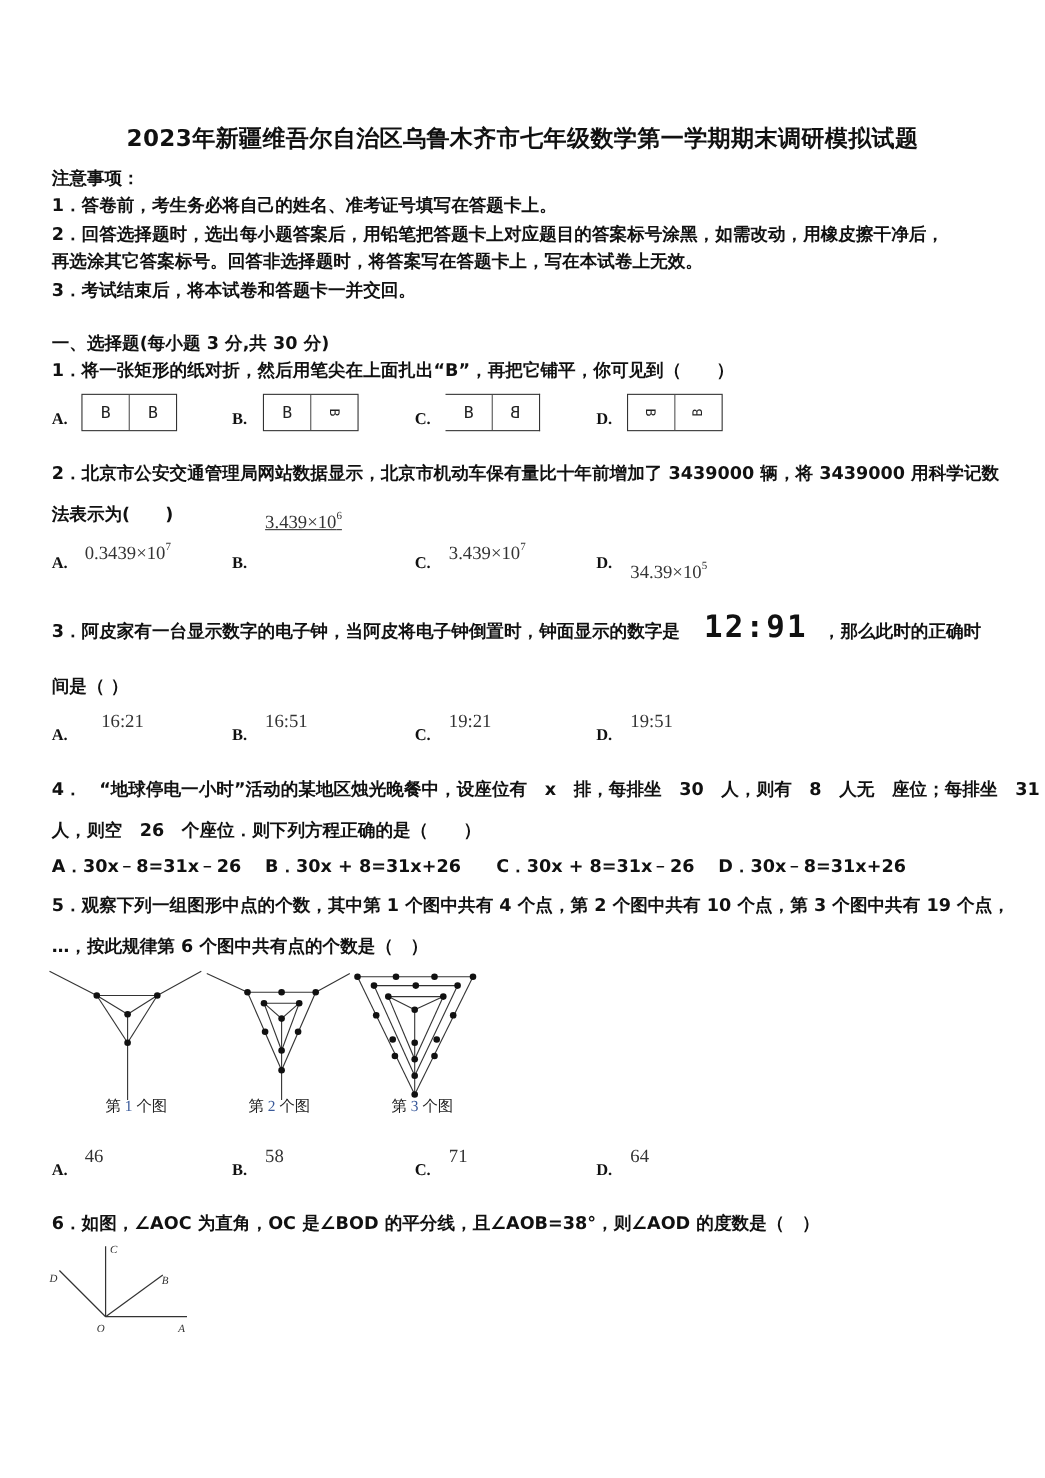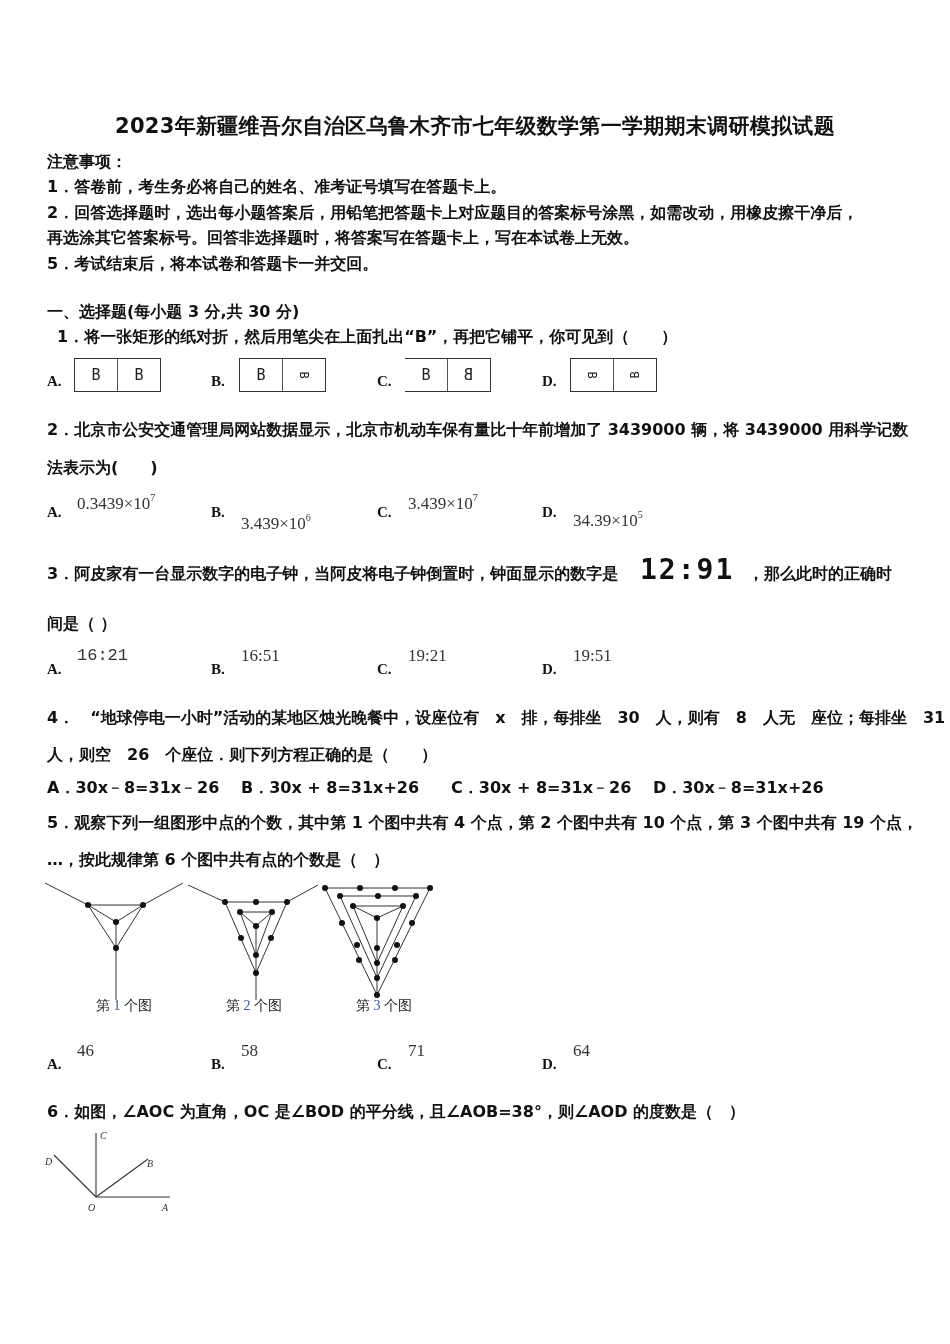--- a/index.html
+++ b/index.html
@@ -27,25 +27,25 @@
 </style>
 </head>
 <body>
 
 <div class="abs title">2023年新疆维吾尔自治区乌鲁木齐市七年级数学第一学期期末调研模拟试题</div>
 
 <div class="abs txt" style="left:47px; top:152px;">注意事项：</div>
 <div class="abs txt" style="left:47px; top:177px;">1．答卷前，考生务必将自己的姓名、准考证号填写在答题卡上。</div>
 <div class="abs txt" style="left:47px; top:203px;text-align:right;">2．回答选择题时，选出每小题答案后，用铅笔把答题卡上对应题目的答案标号涂黑，如需改动，用橡皮擦干净后，</div>
 <div class="abs txt" style="left:47px; top:228px;">再选涂其它答案标号。回答非选择题时，将答案写在答题卡上，写在本试卷上无效。</div>
-<div class="abs txt" style="left:47px; top:254px;">5．考试结束后，将本试卷和答题卡一并交回。</div>
+<div class="abs txt" style="left:47px; top:254px;">3．考试结束后，将本试卷和答题卡一并交回。</div>
 
 <div class="abs txt" style="left:47px; top:302px;">一、选择题(每小题 3 分,共 30 分)</div>
 
-<div class="abs txt" style="left:57px; top:327px;">1．将一张矩形的纸对折，然后用笔尖在上面扎出“B”，再把它铺平，你可见到（　　）</div>
+<div class="abs txt" style="left:47px; top:327px;">1．将一张矩形的纸对折，然后用笔尖在上面扎出“B”，再把它铺平，你可见到（　　）</div>
 
 <div class="abs opt-label" style="left:47px; top:373px;">A.</div>
 <div class="fold-box" style="left:74px; top:358px;">
   <div class="cell">B</div>
   <div class="cell">B</div>
 </div>
 
 <div class="abs opt-label" style="left:211px; top:373px;">B.</div>
 <div class="fold-box" style="left:239px; top:358px;">
   <div class="cell">B</div>
@@ -72,35 +72,35 @@
     </div>
 </div>
 
 <div class="abs txt" style="left:47px; top:420px;">2．北京市公安交通管理局网站数据显示，北京市机动车保有量比十年前增加了 3439000 辆，将 3439000 用科学记数</div>
 <div class="abs txt" style="left:47px; top:458px;">法表示为(　　)</div>
 
 <div class="abs opt-label" style="left:47px; top:504px;">A.</div>
 <div class="abs math" style="left:77px; top:492px;"><span>0.3439×10</span><sup>7</sup></div>
 
 <div class="abs opt-label" style="left:211px; top:504px;">B.</div>
-<div class="abs math" style="left:241px; top:512px;"><span>3.439×10</span><sup>6</sup></div>
+<div class="abs math" style="left:241px; top:464px;text-decoration:underline;"><span>3.439×10</span><sup>6</sup></div>
 
 <div class="abs opt-label" style="left:377px; top:504px;">C.</div>
 <div class="abs math" style="left:408px; top:492px;"><span>3.439×10</span><sup>7</sup></div>
 
 <div class="abs opt-label" style="left:542px; top:504px;">D.</div>
 <div class="abs math" style="left:573px; top:509px;"><span>34.39×10</span><sup>5</sup></div>
 
 <div class="abs txt" style="left:47px; top:564px;text-align:center;">3．阿皮家有一台显示数字的电子钟，当阿皮将电子钟倒置时，钟面显示的数字是</div>
 <div class="abs clock" style="left:640px; top:553px;">12:91</div>
 <div class="abs txt" style="left:748px; top:564px;">，那么此时的正确时</div>
 <div class="abs txt" style="left:47px; top:614px;">间是（ ）</div>
 
 <div class="abs opt-label" style="left:47px; top:661px;">A.</div>
-<div class="abs math" style="left:77px; top:646px;font-family:Liberation Mono, monospace;">16:21</div>
+<div class="abs math" style="left:92px; top:646px;">16:21</div>
 <div class="abs opt-label" style="left:211px; top:661px;">B.</div>
 <div class="abs math" style="left:241px; top:646px;">16:51</div>
 <div class="abs opt-label" style="left:377px; top:661px;">C.</div>
 <div class="abs math" style="left:408px; top:646px;">19:21</div>
 <div class="abs opt-label" style="left:542px; top:661px;">D.</div>
 <div class="abs math" style="left:573px; top:646px;">19:51</div>
 
 <div class="abs txt" style="left:47px; top:708px;">4．　“地球停电一小时”活动的某地区烛光晚餐中，设座位有　x　排，每排坐　30　人，则有　8　人无　座位；每排坐　31</div>
 <div class="abs txt" style="left:47px; top:745px;">人，则空　26　个座位．则下列方程正确的是（　　）</div>
 <div class="abs txt" style="left:47px; top:778px;">A．30x﹣8=31x﹣26　 B．30x + 8=31x+26　　C．30x + 8=31x﹣26　 D．30x﹣8=31x+26</div>

